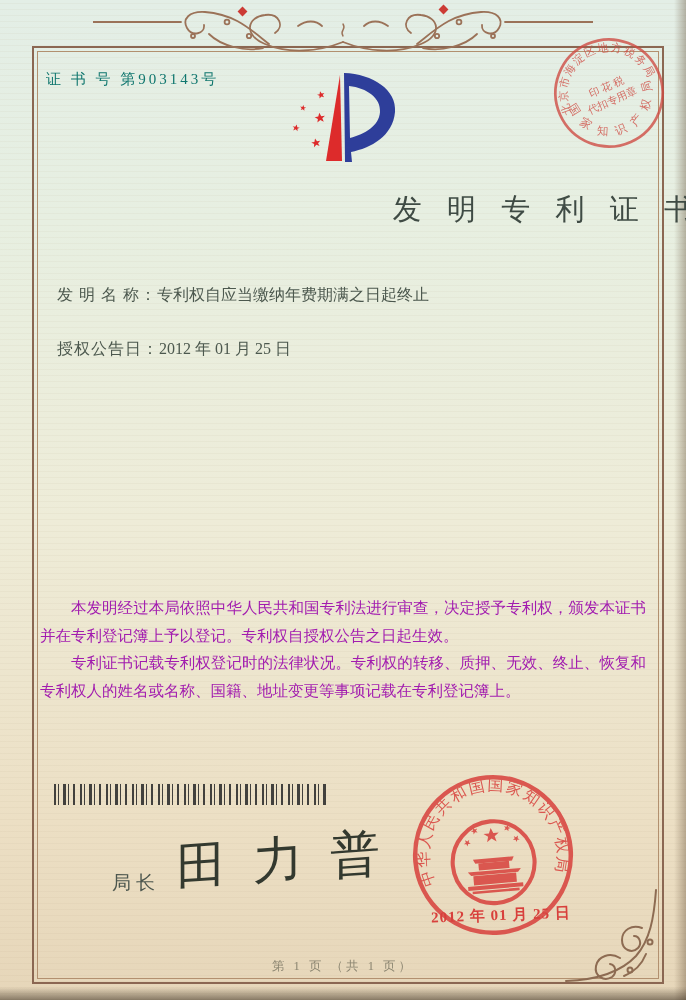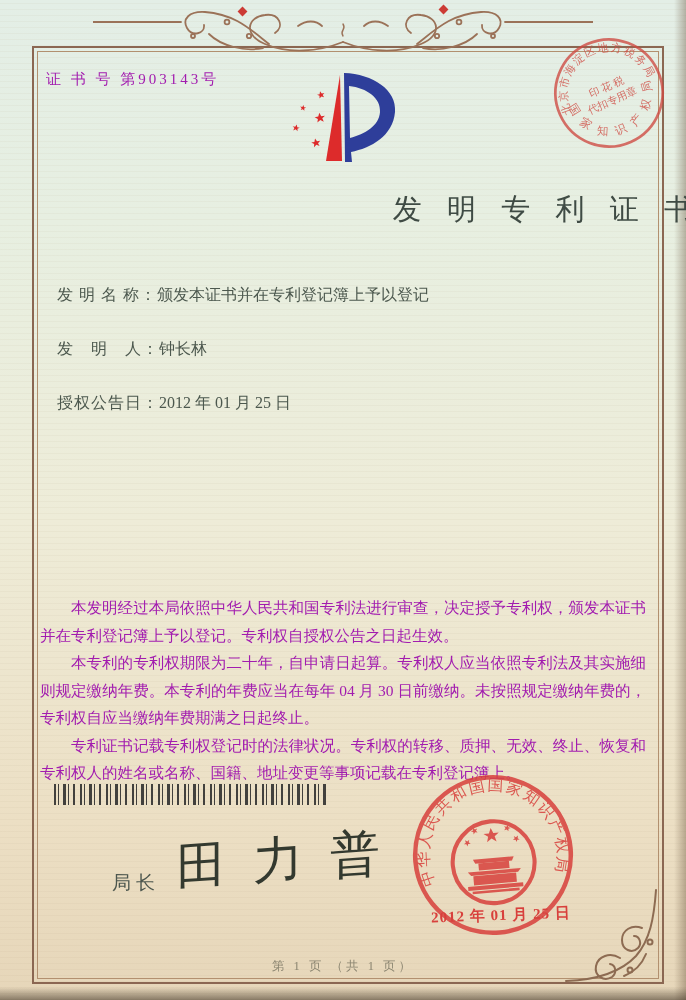--- a/index.html
+++ b/index.html
@@ -16,21 +16,21 @@
   .edge-right{position:absolute;top:0;right:0;width:12px;height:100%;
     background:linear-gradient(90deg,transparent,rgba(95,74,52,.38));}
   .edge-bottom{position:absolute;bottom:0;left:0;width:100%;height:13px;
     background:linear-gradient(180deg,transparent,rgba(60,48,35,.55));}
   .frame{position:absolute;left:32px;top:46px;width:628px;height:934px;
     border:2px solid #8b6752;}
   .frame::before{content:"";position:absolute;inset:3px;border:1px solid #b2906f;}
   .ornament-top{position:absolute;left:50%;top:2px;transform:translateX(-50%);width:500px;height:62px;}
   .corner-flourish{position:absolute;right:24px;bottom:12px;width:104px;height:104px;}
 
-  .cert-no{position:absolute;left:46px;top:70px;font-size:15px;letter-spacing:3px;color:#a21caf;}
+  .cert-no{position:absolute;left:46px;top:70px;font-size:15px;letter-spacing:3px;color:#0f766e;}
 
   .logo{position:absolute;left:285px;top:66px;width:125px;height:120px;}
   .tax-stamp{position:absolute;left:546px;top:30px;width:126px;height:126px;
     transform:rotate(-24deg);opacity:.78;}
 
   .title{position:absolute;left:16px;top:190px;width:100%;text-align:right;
     font-size:29px;letter-spacing:9px;color:#3f4b44;font-weight:500;}
 
   .fields{position:absolute;left:57px;top:286px;font-size:16px;color:#4c584e;}
   .fields .row{margin-bottom:37px;line-height:17px;white-space:nowrap;}
@@ -134,33 +134,29 @@
     </text>
     <text x="60" y="57" font-size="10" text-anchor="middle">印 花 税</text>
     <text x="60" y="71" font-size="10" text-anchor="middle">代扣专用章</text>
   </g>
 </svg>
 
 <div class="title">发 明 专 利 证 书</div>
 
 <div class="fields">
   <div class="row">
-    <span class="lbl">发 明 名 称：</span><span>颁发本证书并在专利登记簿上予以登记</span>
-  </div>
-  <div class="row">
-    <span class="lbl">发　明　人：</span><span>钟长林</span>
+    <span class="lbl">发 明 名 称：</span><span>专利权自应当缴纳年费期满之日起终止</span>
   </div>
   <div class="row">
     <span class="lbl">授权公告日：</span><span>2012 年 01 月 25 日</span>
   </div>
 </div>
 
 <div class="paras">
   <p>本发明经过本局依照中华人民共和国专利法进行审查，决定授予专利权，颁发本证书并在专利登记簿上予以登记。专利权自授权公告之日起生效。</p>
-  <p>本专利的专利权期限为二十年，自申请日起算。专利权人应当依照专利法及其实施细则规定缴纳年费。本专利的年费应当在每年 04 月 30 日前缴纳。未按照规定缴纳年费的，专利权自应当缴纳年费期满之日起终止。</p>
   <p>专利证书记载专利权登记时的法律状况。专利权的转移、质押、无效、终止、恢复和专利权人的姓名或名称、国籍、地址变更等事项记载在专利登记簿上。</p>
 </div>
 
 <div class="barcode"></div>
 
 <div class="sig-title">局长</div>
 <div class="sig-name">田力普</div>
 
 <svg class="main-seal" viewBox="0 0 170 170">
   <defs>

